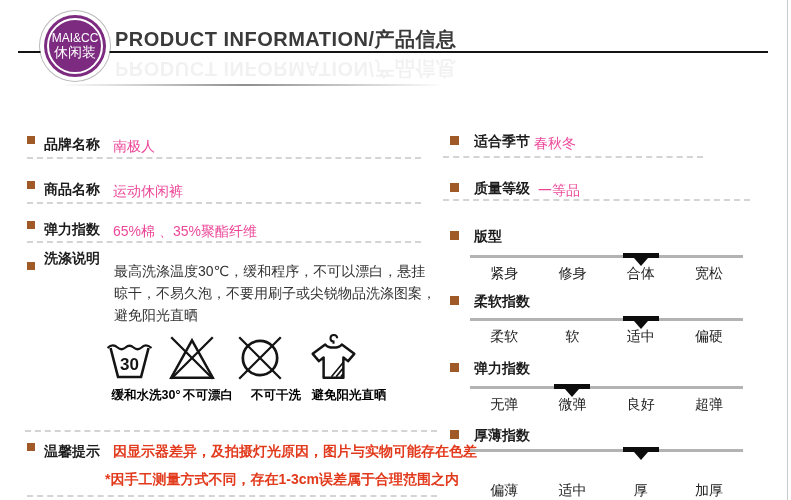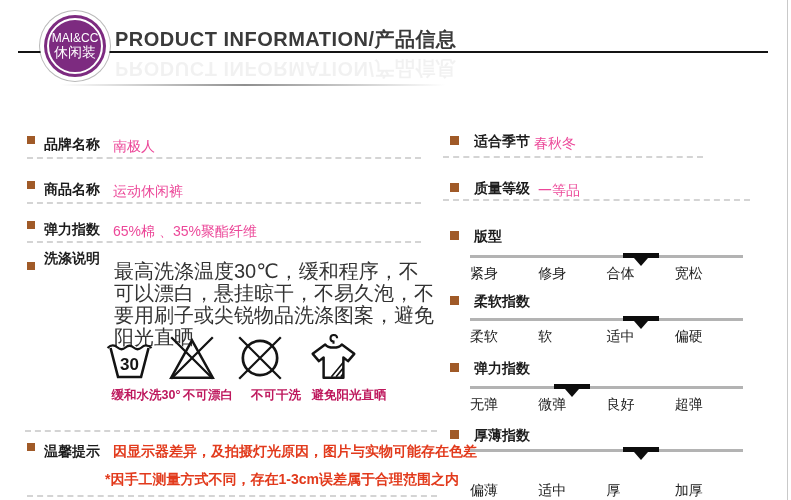--- a/index.html
+++ b/index.html
@@ -18,34 +18,34 @@
   .title-reflect{position:absolute;left:115px;top:55px;font-size:20px;font-weight:600;color:#000;
         opacity:.05;transform:scaleY(-1);letter-spacing:.5px;}
   .gradline{position:absolute;left:60px;top:84px;width:385px;height:2px;
         background:linear-gradient(to right,rgba(150,150,150,0),#8f8f8f 48%,rgba(150,150,150,0));}
   
   .bullet{position:absolute;width:8px;height:8px;background:#a05a28;}
   .bullet-r{position:absolute;width:9px;height:9px;background:#a05a28;}
   .lbl{position:absolute;font-size:14px;font-weight:bold;color:#1c1c1c;white-space:nowrap;padding-left:8px;}
   .val{position:absolute;font-size:14px;color:#ec4899;white-space:nowrap;}
   .dash{position:absolute;height:0;border-top:2px dashed #d4d4d4;}
-  .wash-text{position:absolute;left:114px;top:260px;width:324px;font-size:20px;line-height:22px;color:#333;}
+  .wash-text{position:absolute;left:114px;top:260px;width:324px;font-size:14px;line-height:22px;color:#333;}
   
   .wicon{position:absolute;transform:translateX(-50%);display:flex;flex-direction:column;align-items:center;}
   .wicon svg{display:block;}
-  .wlabel{margin-top:3px;font-size:12.5px;font-weight:600;color:#be185d;white-space:nowrap;padding-left:32px;}
+  .wlabel{margin-top:3px;font-size:12.5px;font-weight:600;color:#000000;white-space:nowrap;padding-left:32px;}
   
   .tip-red{position:absolute;font-size:14px;font-weight:600;color:#e23a1c;white-space:nowrap;}
   
   .scale-track{position:absolute;left:470px;width:273px;height:3px;background:#b3b3b3;}
   .scale-marker{position:absolute;top:-2px;width:36px;transform:translateX(-50%);}
   .mbar{width:36px;height:5px;background:#0d0d0d;}
   .mtri{width:0;height:0;margin:0 auto;border-left:7px solid transparent;border-right:7px solid transparent;border-top:8px solid #0d0d0d;}
   .scale-labels{position:absolute;left:470px;width:273px;display:flex;}
-  .scale-labels span{flex:1;font-size:14px;color:#222;white-space:nowrap;}
+  .scale-labels span{flex:1;text-align:center;font-size:14px;color:#222;white-space:nowrap;}
 </style>
 </head>
 <body>
 
 <div id="stage">
 
   <div class="hline"></div>
   <div class="vline"></div>
   <div class="title">PRODUCT INFORMATION/产品信息</div>
   <div class="title-reflect">PRODUCT INFORMATION/产品信息</div>

